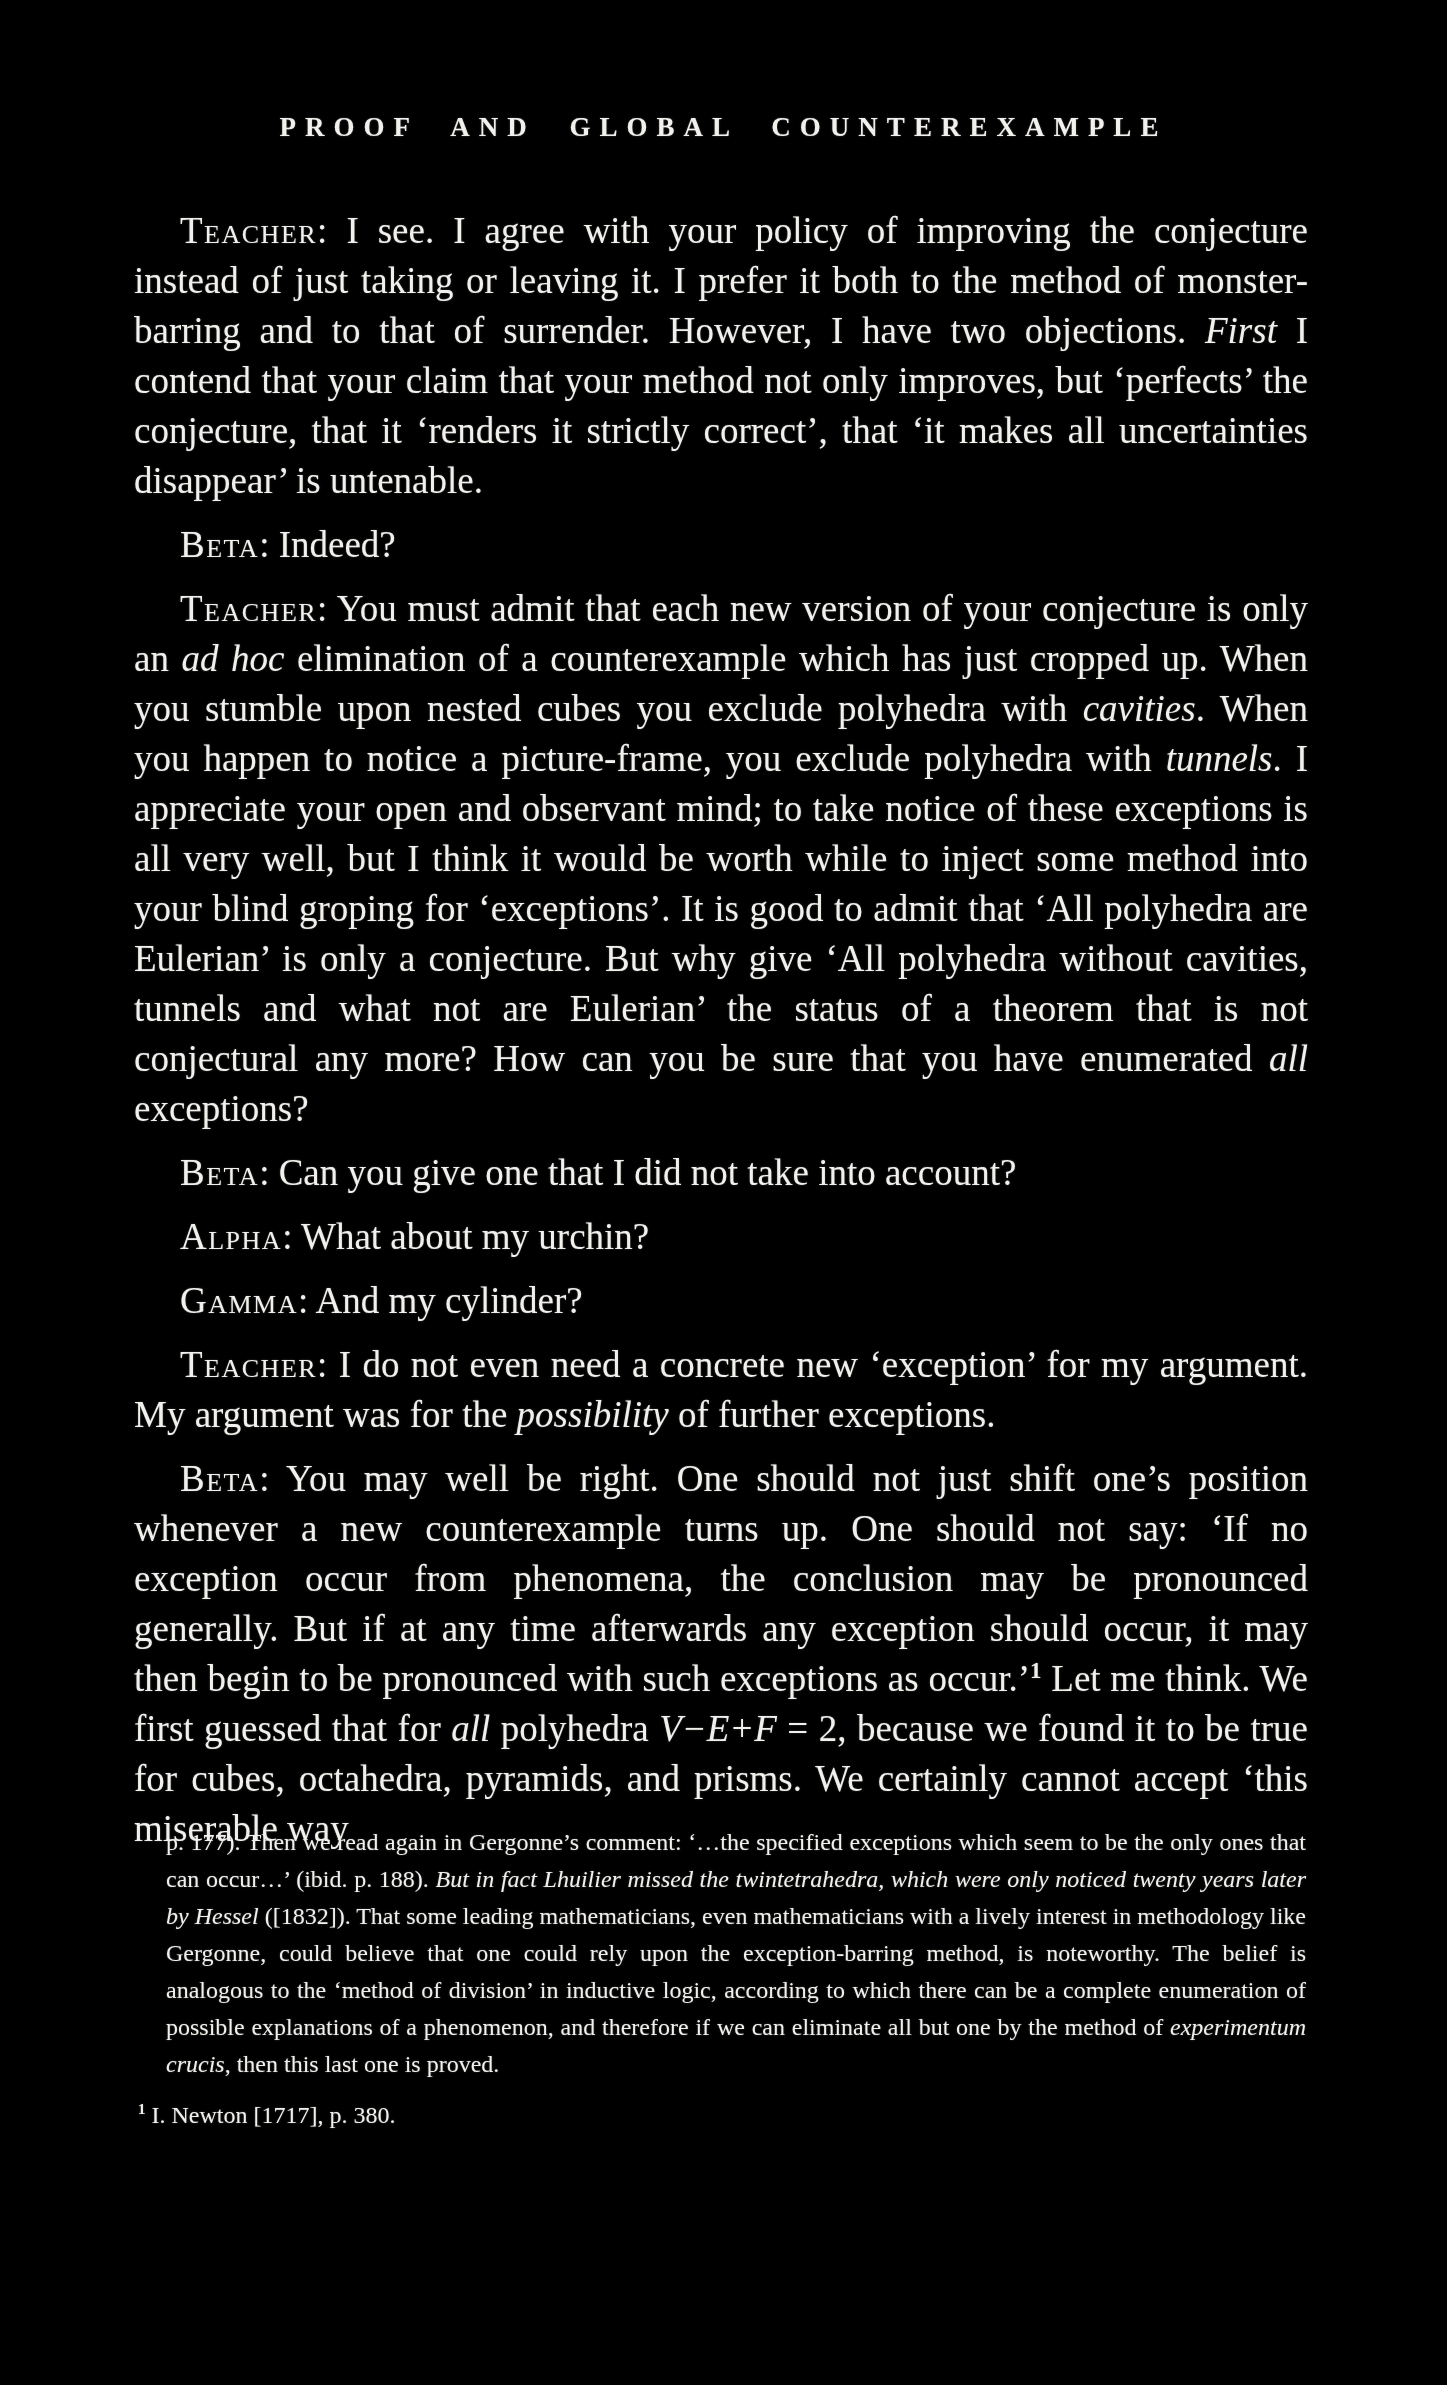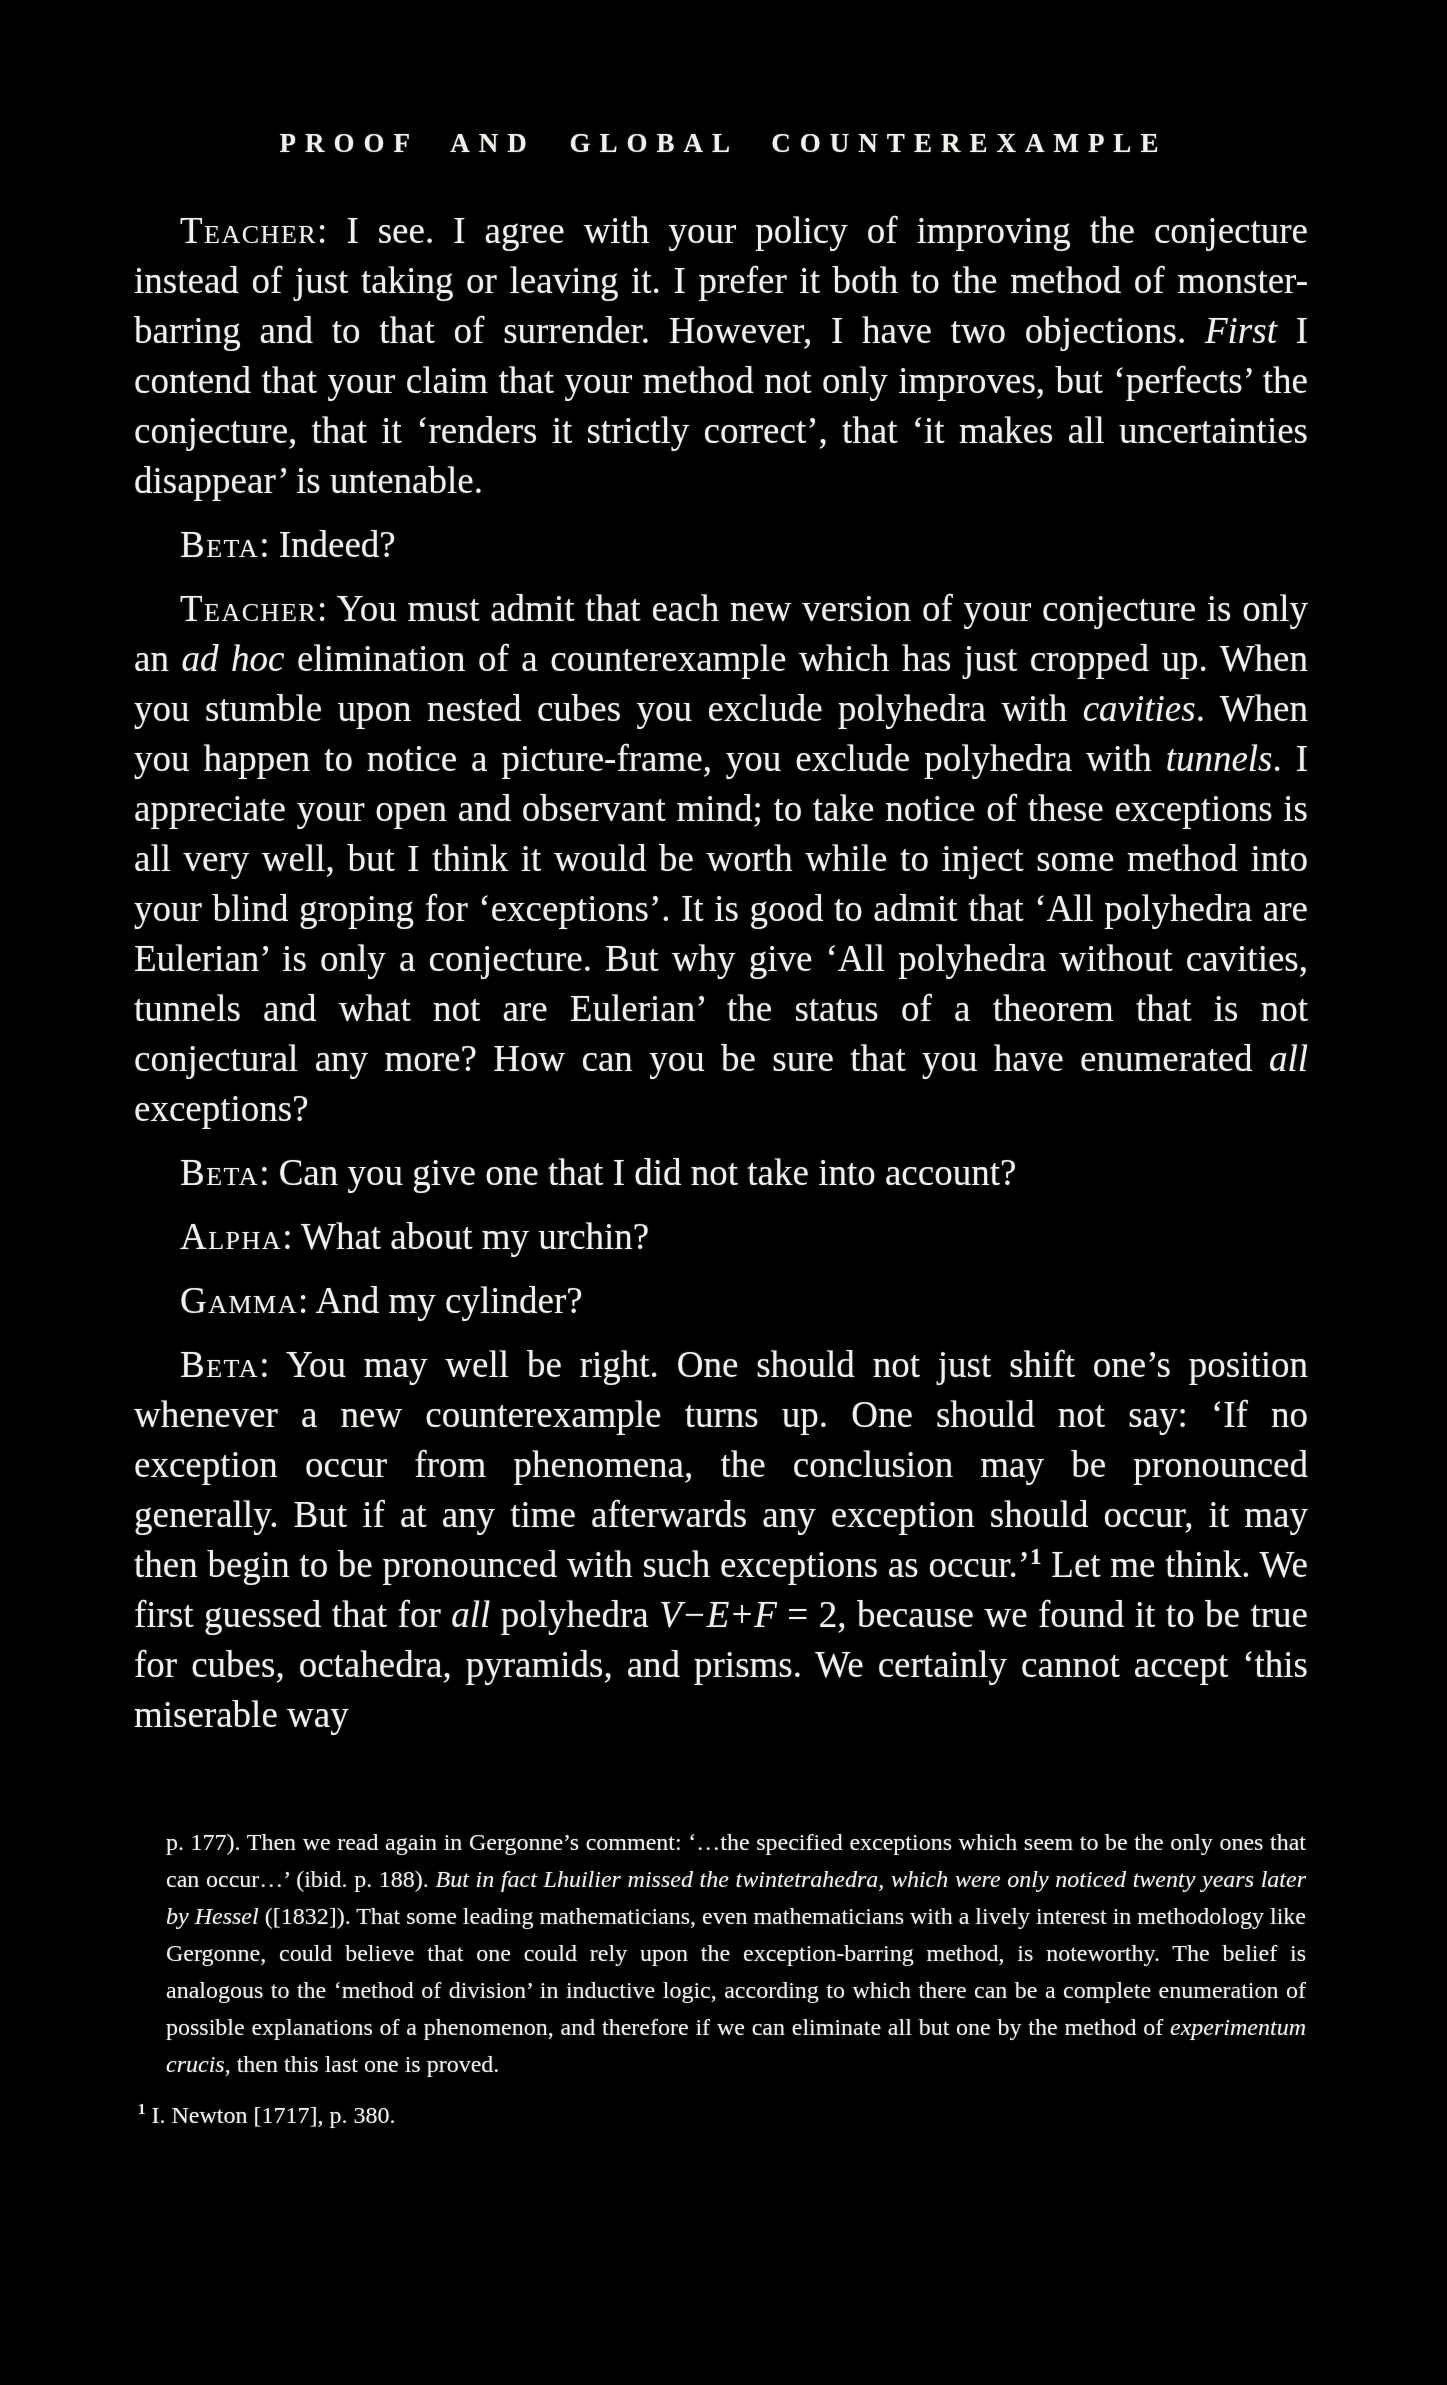--- a/index.html
+++ b/index.html
@@ -11,21 +11,21 @@
     position: relative;
     width: 1447px;
     height: 2385px;
     background: #000000;
     color: #f1f0ec;
     font-family: "Liberation Serif", "DejaVu Serif", serif;
     overflow: hidden;
   }
   .running-head {
     position: absolute;
-    top: 128px;
+    top: 112px;
     left: 0;
     width: 100%;
     text-align: center;
     font-size: 27px;
     letter-spacing: 9px;
     word-spacing: 18px;
     font-weight: bold;
     text-shadow: 0 0 2px rgba(255,255,255,0.30);
   }
   .main-text {
@@ -83,20 +83,21 @@
 <div class="page">
   <div class="running-head">PROOF AND GLOBAL COUNTEREXAMPLE</div>
 
   <div class="main-text">
       <p class="indent"><span class="sc">Teacher</span><span>: I see. I agree with your policy of improving the conjecture instead of just taking or leaving it. I prefer it both to the method of monster-barring and to that of surrender. However, I have two objections. </span><span class="it">First</span><span> I contend that your claim that your method not only improves, but ‘perfects’ the conjecture, that it ‘renders it strictly correct’, that ‘it makes all uncertainties disappear’ is untenable.</span></p>
       <p class="indent"><span class="sc">Beta</span><span>: Indeed?</span></p>
       <p class="indent"><span class="sc">Teacher</span><span>: You must admit that each new version of your conjecture is only an </span><span class="it">ad hoc</span><span> elimination of a counterexample which has just cropped up. When you stumble upon nested cubes you exclude polyhedra with </span><span class="it">cavities</span><span>. When you happen to notice a picture-frame, you exclude polyhedra with </span><span class="it">tunnels</span><span>. I appreciate your open and observant mind; to take notice of these exceptions is all very well, but I think it would be worth while to inject some method into your blind groping for ‘exceptions’. It is good to admit that ‘All polyhedra are Eulerian’ is only a conjecture. But why give ‘All polyhedra without cavities, tunnels and what not are Eulerian’ the status of a theorem that is not conjectural any more? How can you be sure that you have enumerated </span><span class="it">all</span><span> exceptions?</span></p>
       <p class="indent"><span class="sc">Beta</span><span>: Can you give one that I did not take into account?</span></p>
       <p class="indent"><span class="sc">Alpha</span><span>: What about my urchin?</span></p>
       <p class="indent"><span class="sc">Gamma</span><span>: And my cylinder?</span></p>
+      <p class="indent"><span class="sc">Teacher</span><span>: I do not even need a concrete new ‘exception’ for my argument. My argument was for the </span><span class="it">possibility</span><span> of further exceptions.</span></p>
       <p class="indent"><span class="sc">Beta</span><span>: You may well be right. One should not just shift one’s position whenever a new counterexample turns up. One should not say: ‘If no exception occur from phenomena, the conclusion may be pronounced generally. But if at any time afterwards any exception should occur, it may then begin to be pronounced with such exceptions as occur.’</span><span class="sup">1</span><span> Let me think. We first guessed that for </span><span class="it">all</span><span> polyhedra </span><span class="it">V−E+F</span><span> = 2, because we found it to be true for cubes, octahedra, pyramids, and prisms. We certainly cannot accept ‘this miserable way</span></p>
     </div>
 
   <div class="footnotes">
       <p><span>p. 177). Then we read again in Gergonne’s comment: ‘…the specified exceptions which seem to be the only ones that can occur…’ (ibid. p. 188). </span><span class="it">But in fact Lhuilier missed the twintetrahedra, which were only noticed twenty years later by Hessel</span><span> ([1832]). That some leading mathematicians, even mathematicians with a lively interest in methodology like Gergonne, could believe that one could rely upon the exception-barring method, is noteworthy. The belief is analogous to the ‘method of division’ in inductive logic, according to which there can be a complete enumeration of possible explanations of a phenomenon, and therefore if we can eliminate all but one by the method of </span><span class="it">experimentum crucis</span><span>, then this last one is proved.</span></p>
       <p class="hang"><span class="sup">1</span><span> I. Newton [1717], p. 380.</span></p>
     </div>
 
 </div>
 

